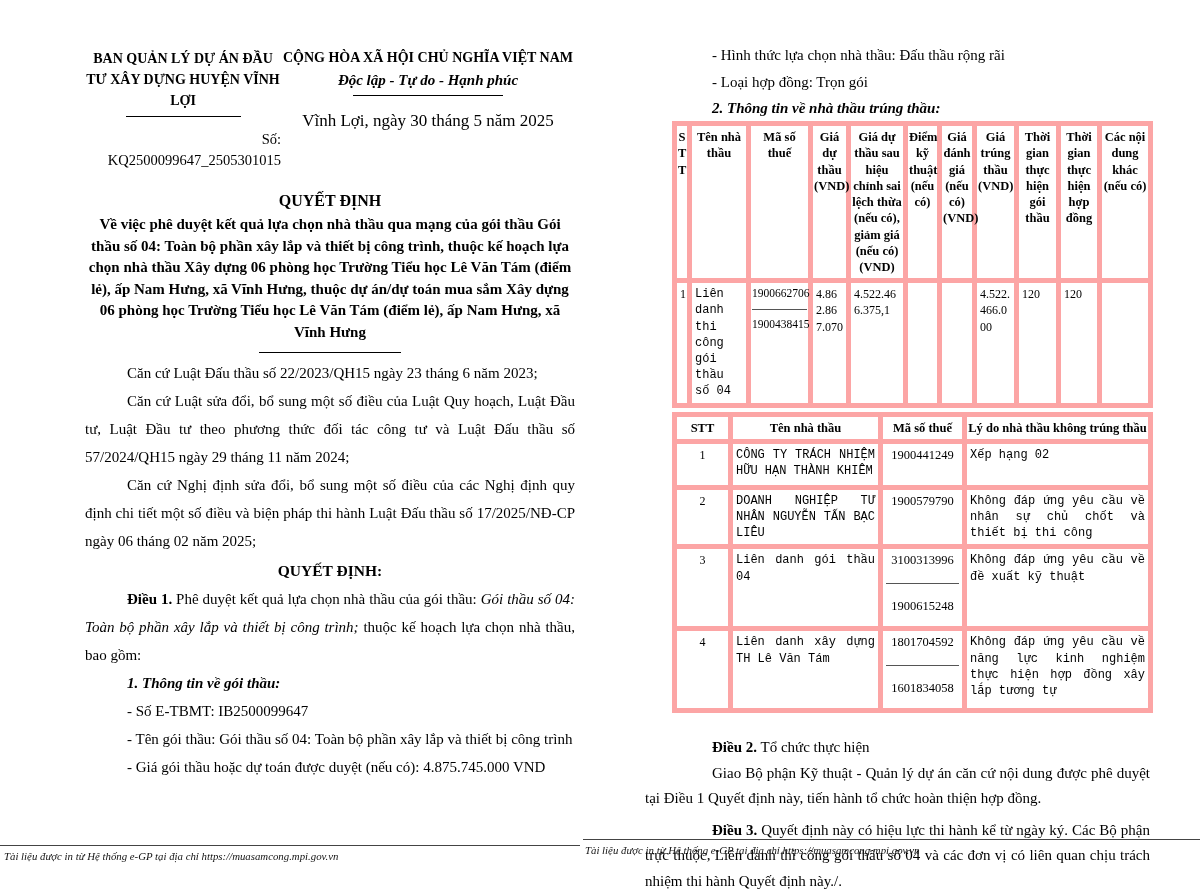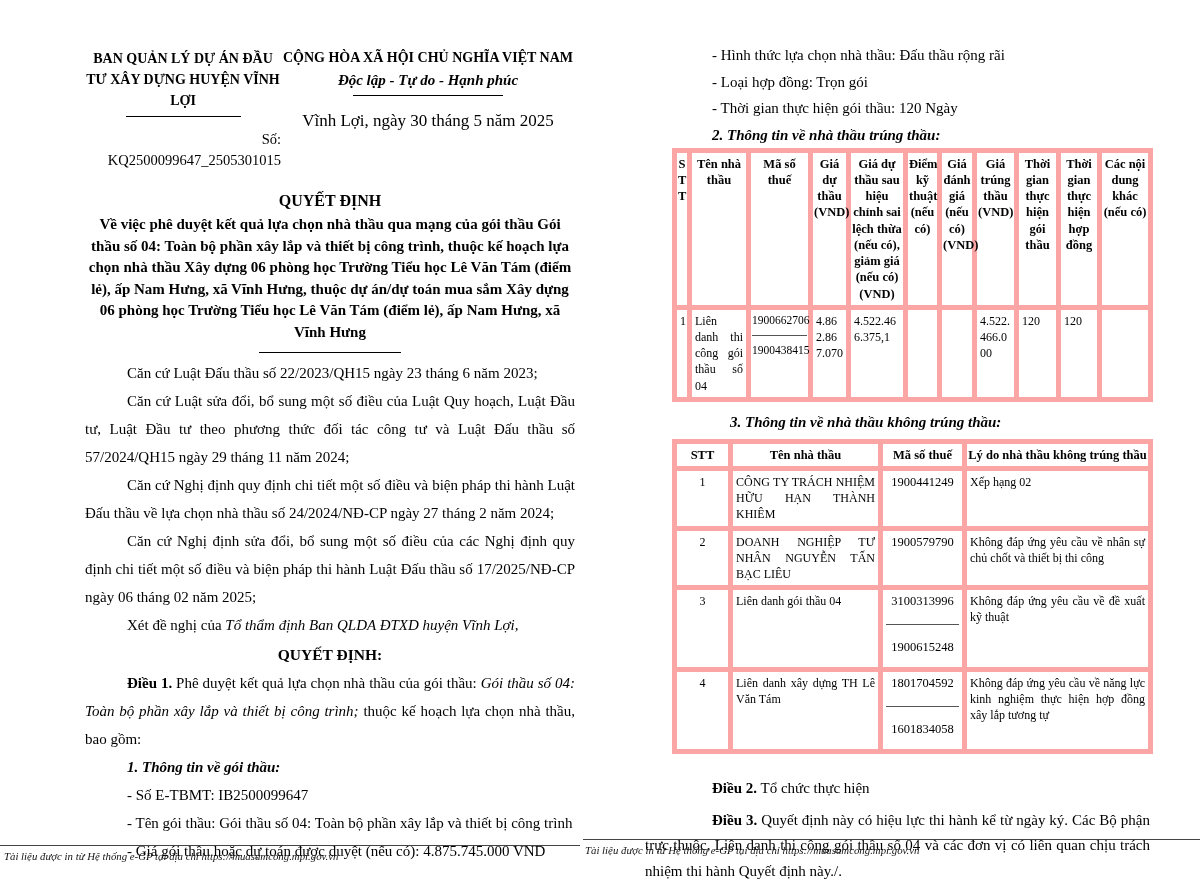--- a/index.html
+++ b/index.html
@@ -43,21 +43,21 @@
   .sec-heading { font-size: 15px; font-weight: bold; font-style: italic; line-height: 26px; margin: 0; }
   .sec2 { text-indent: 67px; }
   .sec3 { text-indent: 85px; margin-top: 7px; }
 
   table { border-collapse: collapse; table-layout: fixed; margin-left: 27px; width: 476px; }
   table, th, td { border: 5px solid #fca5a5; }
   table { border-width: 2px; }
   th { font-weight: bold; font-size: 12.5px; line-height: 1.3; text-align: center; vertical-align: top; padding: 3px 1px; }
   td { font-size: 12px; line-height: 1.35; vertical-align: top; padding: 3px 3px; }
   td.c { text-align: center; }
-  td.j { text-align: justify; }
+  td.j { text-align: justify; font-family: Liberation Mono, monospace; }
   td.num { word-break: break-all; }
   td.tax { font-size: 11.5px; text-align: left; padding: 3px 1px; }
   .tax-sep { border-top: 1px solid #555; height: 0; margin: 7px 0; }
   .tax-sep.wide { margin: 14px 0; }
   #winner-table td { height: 58px; }
   #loser-table { margin-top: 4px; }
   #loser-table td.tax2 { text-align: center; font-size: 12.5px; }
   .r-article { font-size: 15px; line-height: 25.5px; text-align: justify; text-indent: 67px; margin: 0; }
   #article2-title { margin-top: 22px; }
 
@@ -91,42 +91,39 @@
   </div>
 
   <div class="doc-title">QUYẾT ĐỊNH</div>
   <div class="doc-subject">Về việc phê duyệt kết quả lựa chọn nhà thầu qua mạng của gói thầu Gói thầu số 04: Toàn bộ phần xây lắp và thiết bị công trình, thuộc kế hoạch lựa chọn nhà thầu Xây dựng 06 phòng học Trường Tiểu học Lê Văn Tám (điểm lẻ), ấp Nam Hưng, xã Vĩnh Hưng, thuộc dự án/dự toán mua sắm Xây dựng 06 phòng học Trường Tiểu học Lê Văn Tám (điểm lẻ), ấp Nam Hưng, xã Vĩnh Hưng</div>
   <div class="u-line subject-line"></div>
 
   <div class="spacer-6"></div>
 
   <p class="body-p">Căn cứ Luật Đấu thầu số 22/2023/QH15 ngày 23 tháng 6 năm 2023;</p>
   <p class="body-p">Căn cứ Luật sửa đổi, bổ sung một số điều của Luật Quy hoạch, Luật Đầu tư, Luật Đầu tư theo phương thức đối tác công tư và Luật Đấu thầu số 57/2024/QH15 ngày 29 tháng 11 năm 2024;</p>
-  <p class="body-p">Căn cứ Nghị định quy định chi tiết một số điều và biện pháp thi hành Luật Đấu thầu về lựa chọn nhà thầu số 24/2024/NĐ-CP ngày 27 tháng 2 năm 2024;</p>
   <p class="body-p">Căn cứ Nghị định sửa đổi, bổ sung một số điều của các Nghị định quy định chi tiết một số điều và biện pháp thi hành Luật Đấu thầu số 17/2025/NĐ-CP ngày 06 tháng 02 năm 2025;</p>
 
-  <p class="body-p"><span>Xét đề nghị của </span><span class="i">Tổ thẩm định Ban QLDA ĐTXD huyện Vĩnh Lợi,</span></p>
 
   <div class="decision-word">QUYẾT ĐỊNH:</div>
 
   <p class="body-p"><span class="b">Điều 1.</span><span> Phê duyệt kết quả lựa chọn nhà thầu của gói thầu: </span><span class="i">Gói thầu số 04: Toàn bộ phần xây lắp và thiết bị công trình;</span><span> thuộc kế hoạch lựa chọn nhà thầu, bao gồm:</span></p>
 
   <p class="body-p bi">1. Thông tin về gói thầu:</p>
 
   <p class="body-p">- Số E-TBMT: IB2500099647</p>
   <p class="body-p">- Tên gói thầu: Gói thầu số 04: Toàn bộ phần xây lắp và thiết bị công trình</p>
   <p class="body-p">- Giá gói thầu hoặc dự toán được duyệt (nếu có): 4.875.745.000 VND</p>
 
 </div>
 
 <div id="right-col" class="page-col">
 
   <p class="r-item">- Hình thức lựa chọn nhà thầu: Đấu thầu rộng rãi</p>
   <p class="r-item">- Loại hợp đồng: Trọn gói</p>
-  <p class="r-item">- Thời gian thực hiện gói thầu: 120 Ngày</p>
 
   <p class="sec-heading sec2">2. Thông tin về nhà thầu trúng thầu:</p>
 
   <table id="winner-table">
     <colgroup>
       <col style="width:15px">
         <col style="width:59px">
         <col style="width:62px">
         <col style="width:38px">
       <col style="width:57px">
@@ -164,21 +161,20 @@
       <td></td>
       <td></td>
       <td class="num">4.522.466.000</td>
       <td>120</td>
       <td>120</td>
       <td></td>
     </tr>
   </tbody>
     </table>
 
-  <p class="sec-heading sec3">3. Thông tin về nhà thầu không trúng thầu:</p>
 
   <table id="loser-table">
     <colgroup>
       <col style="width:56px">
         <col style="width:150px">
         <col style="width:84px">
         <col style="width:186px">
     </colgroup>
     <tbody>
         <tr>
@@ -216,20 +212,21 @@
         <span>1801704592</span>
         <div class="tax-sep wide"></div>
         <span>1601834058</span>
       </td>
       <td class="j">Không đáp ứng yêu cầu về năng lực kinh nghiệm thực hiện hợp đồng xây lắp tương tự</td>
     </tr>
   </tbody>
     </table>
 
   <p class="r-article" id="article2-title"><span class="b">Điều 2.</span><span> Tổ chức thực hiện</span></p>
+  <p class="r-article">Giao Bộ phận Kỹ thuật - Quản lý dự án căn cứ nội dung được phê duyệt tại Điều 1 Quyết định này, tiến hành tổ chức hoàn thiện hợp đồng.</p>
 
   <p class="r-article" style="margin-top:6px"><span class="b">Điều 3.</span><span> Quyết định này có hiệu lực thi hành kể từ ngày ký. Các Bộ phận trực thuộc, Liên danh thi công gói thầu số 04 và các đơn vị có liên quan chịu trách nhiệm thi hành Quyết định này./.</span></p>
 </div>
 
 <div id="footer-line-left" class="footer-line"></div>
 <div id="footer-text-left" class="footer-text">Tài liệu được in từ Hệ thống e-GP tại địa chỉ https://muasamcong.mpi.gov.vn</div>
 <div id="footer-line-right" class="footer-line"></div>
 <div id="footer-text-right" class="footer-text">Tài liệu được in từ Hệ thống e-GP tại địa chỉ https://muasamcong.mpi.gov.vn</div>
 
 </body></html>

